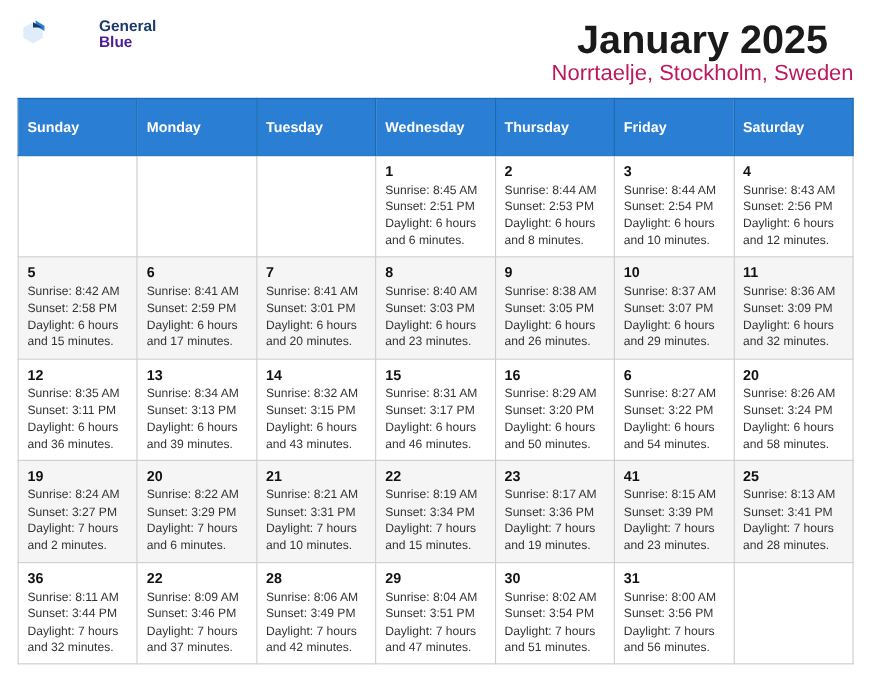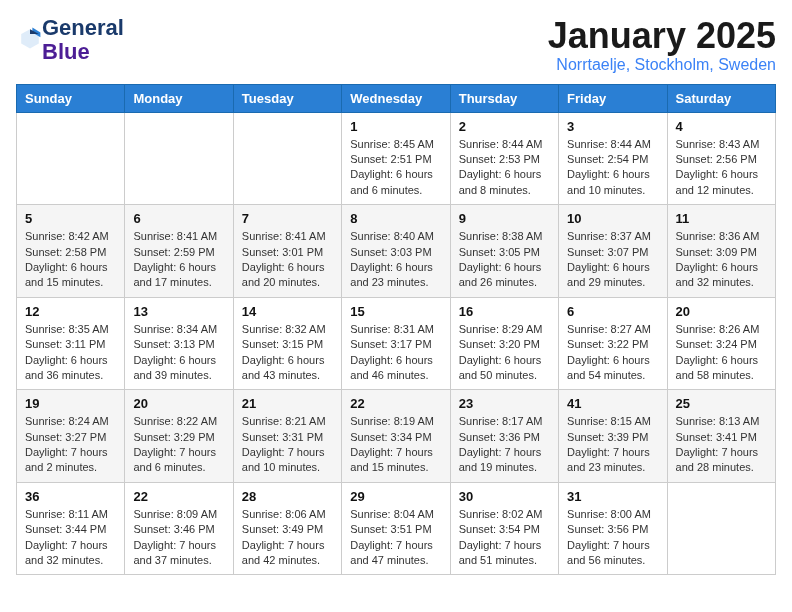--- a/index.html
+++ b/index.html
@@ -14,53 +14,54 @@
       display: flex;
       align-items: flex-start;
       justify-content: space-between;
       margin-bottom: 10px;
     }
     .logo {
       display: flex;
       align-items: center;
     }
     .logo-text {
-      font-size: 22px;
+      font-size: 14px;
       font-weight: bold;
       line-height: 1.1;
+      margin-left: 48px;
     }
     .logo-general { color: #1a3a6b; }
     .logo-blue { color: #4c1d95; }
     .logo-icon {
       width: 24px;
       height: 24px;
       margin-left: 2px;
     }
-    .title-block { text-align: right; }
+    .title-block { text-align: center; }
     .month-title {
       font-size: 36px;
       font-weight: bold;
       color: #1a1a1a;
       line-height: 1.1;
     }
     .location-title {
-      font-size: 16px;
-      color: #3b82f6;
+      font-size: 20px;
+      color: #be185d;
     }
     .calendar {
       width: 100%;
       border-collapse: collapse;
       border: 1px solid #ccc;
     }
     .calendar th {
       background-color: #2a7fd4;
       color: #fff;
       font-size: 13px;
       font-weight: bold;
-      padding: 6px 8px;
+      padding: 18px 8px;
       text-align: left;
       border: 1px solid #1a6ab0;
     }
     .calendar td {
       vertical-align: top;
       padding: 6px 8px;
       border: 1px solid #ccc;
       width: calc(100%/7);
       min-height: 80px;
       font-size: 11px;

